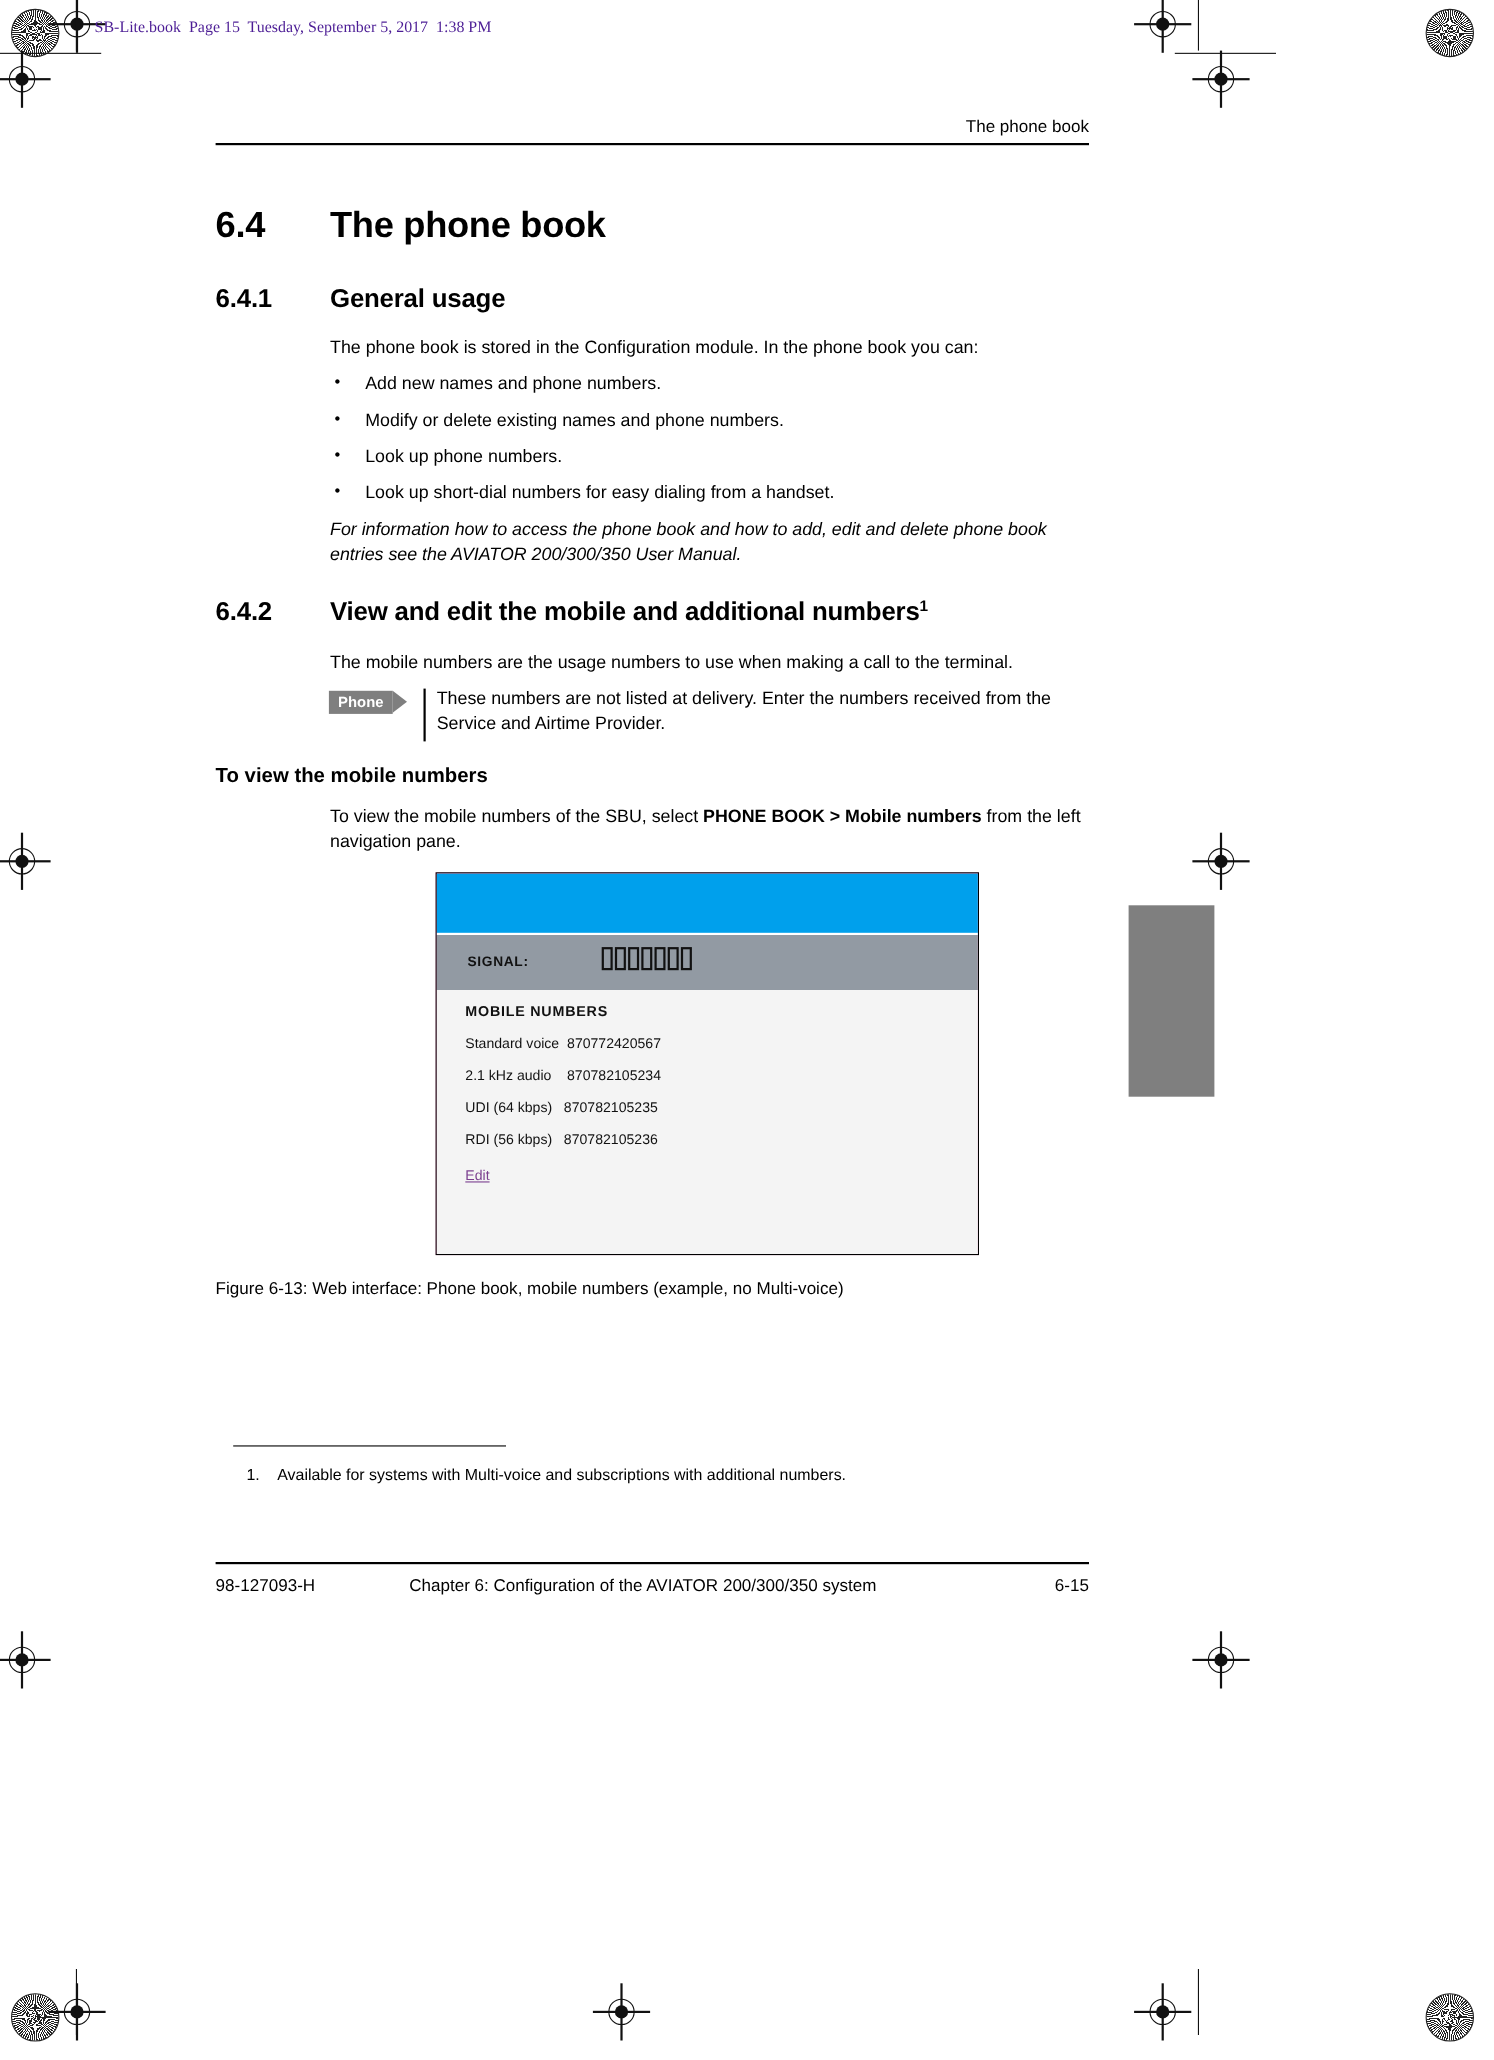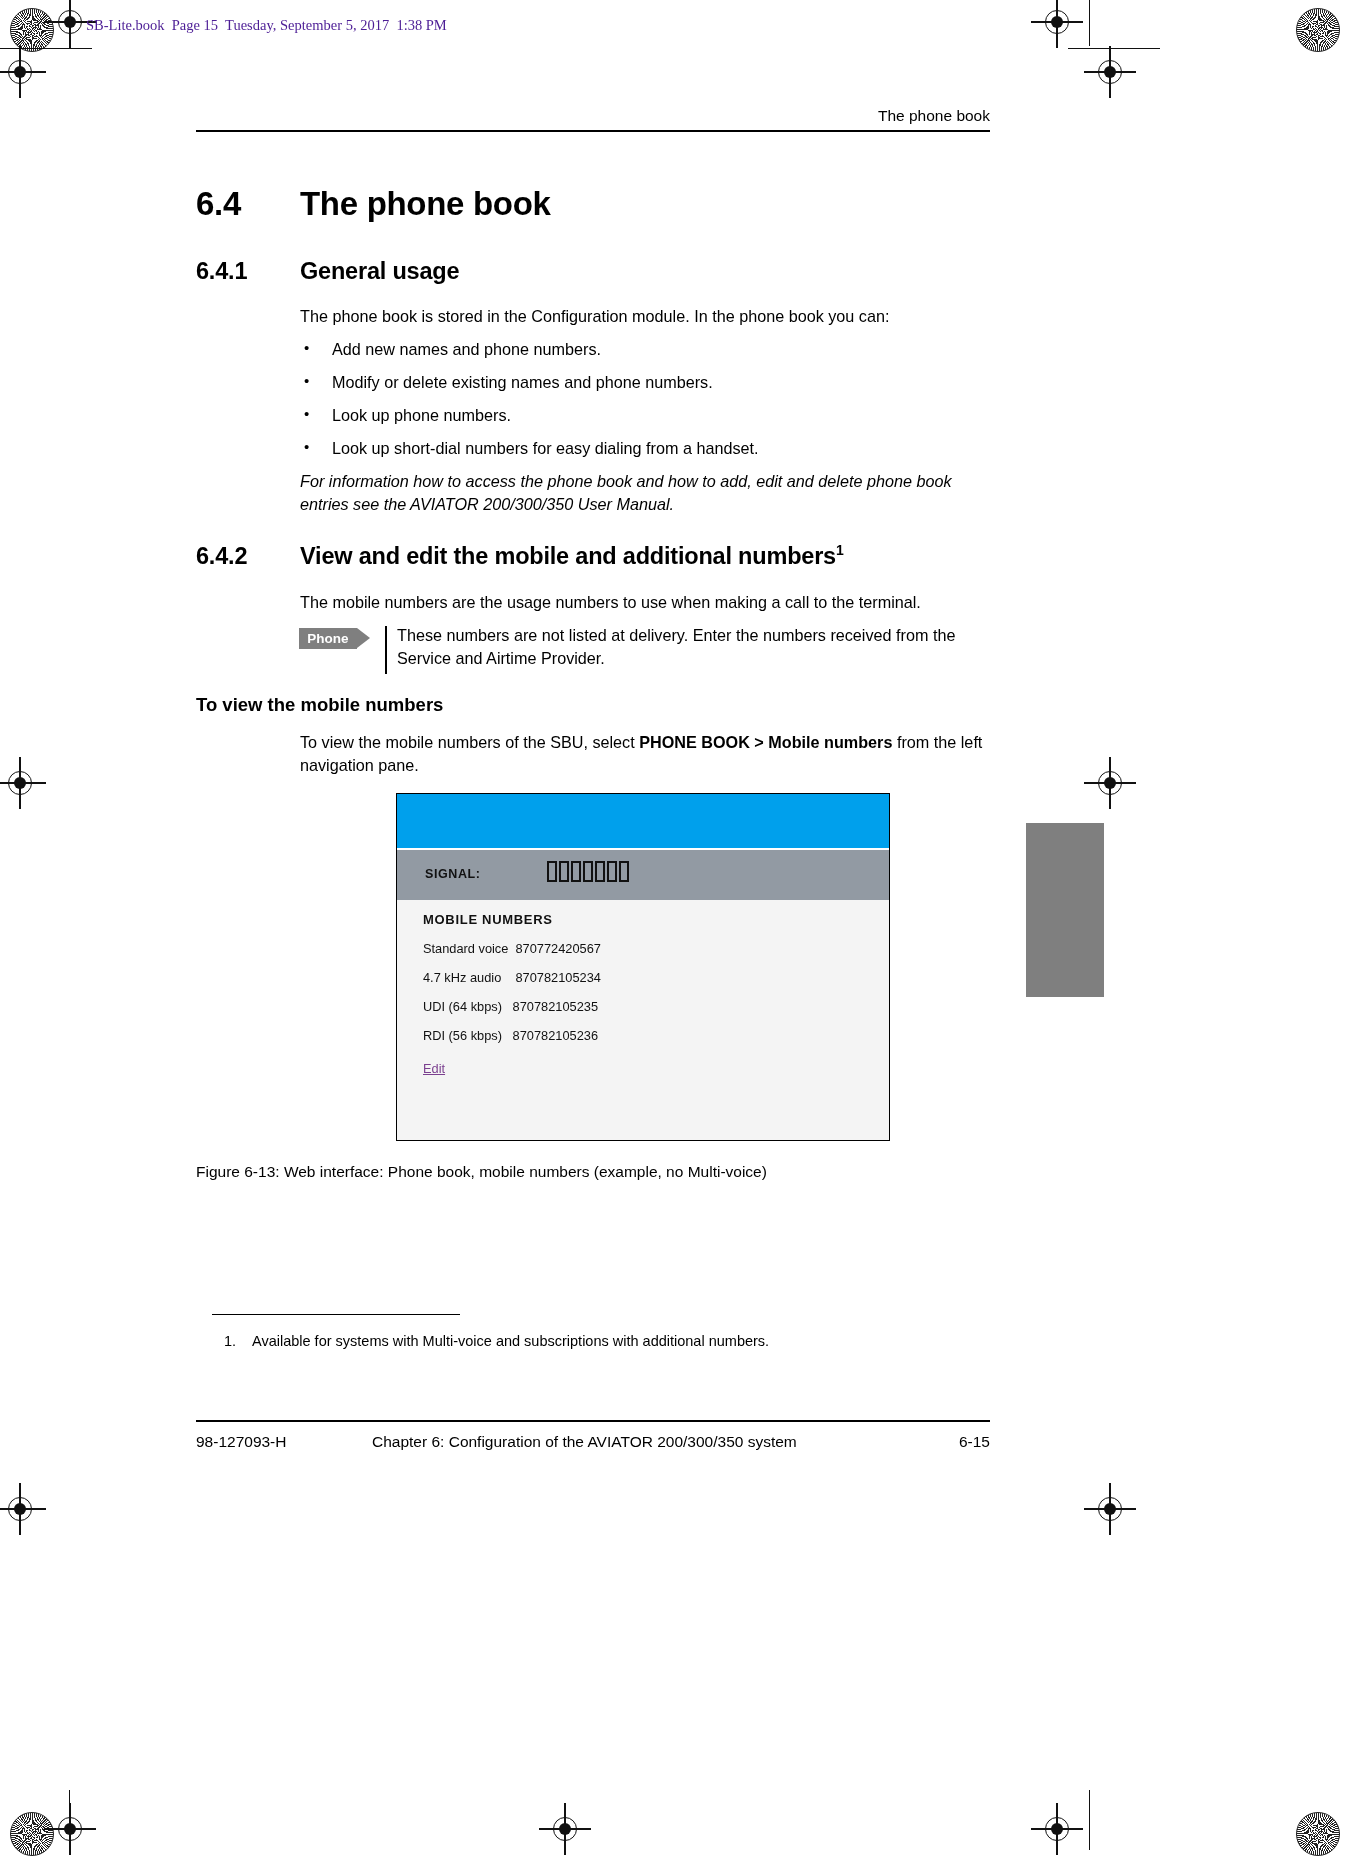--- a/index.html
+++ b/index.html
@@ -505,21 +505,21 @@
         <i></i>
         <i></i>
         <i></i>
         <i></i>
     </div>
   </div>
   <div class="fig-body">
     <div class="fig-content">
       <div class="content-title">MOBILE NUMBERS</div>
       <div class="num-row"><span>Standard voice</span>&nbsp;&nbsp;<span>870772420567</span></div>
-      <div class="num-row"><span>4.7 kHz audio</span>&nbsp;&nbsp;&nbsp;&nbsp;<span>870782105234</span></div>
+      <div class="num-row"><span>2.1 kHz audio</span>&nbsp;&nbsp;&nbsp;&nbsp;<span>870782105234</span></div>
       <div class="num-row"><span>UDI (64 kbps)</span>&nbsp;&nbsp;&nbsp;<span>870782105235</span></div>
       <div class="num-row"><span>RDI (56 kbps)</span>&nbsp;&nbsp;&nbsp;<span>870782105236</span></div>
       <a class="edit-link" href="#">Edit</a>
     </div>
   </div>
 </div>
 
 <div class="fig-caption">Figure 6-13: Web interface: Phone book, mobile numbers (example, no Multi-voice)</div>
 
 <div class="margin-tab"></div>

